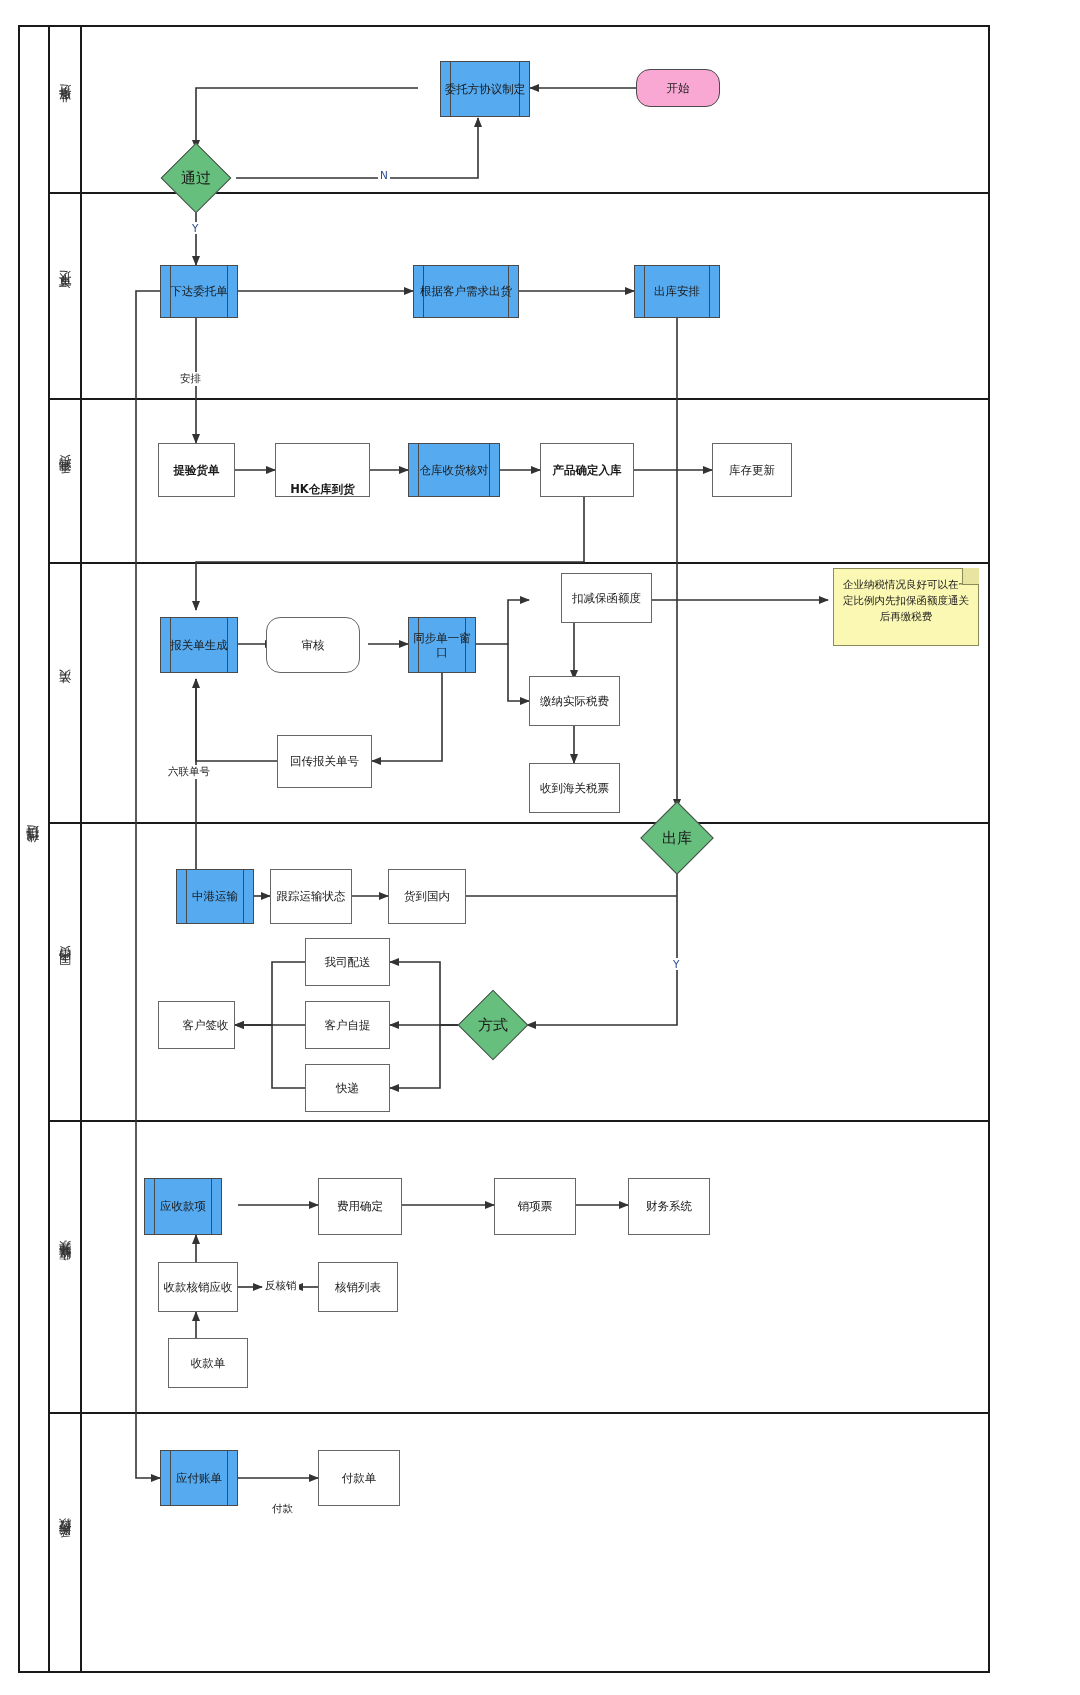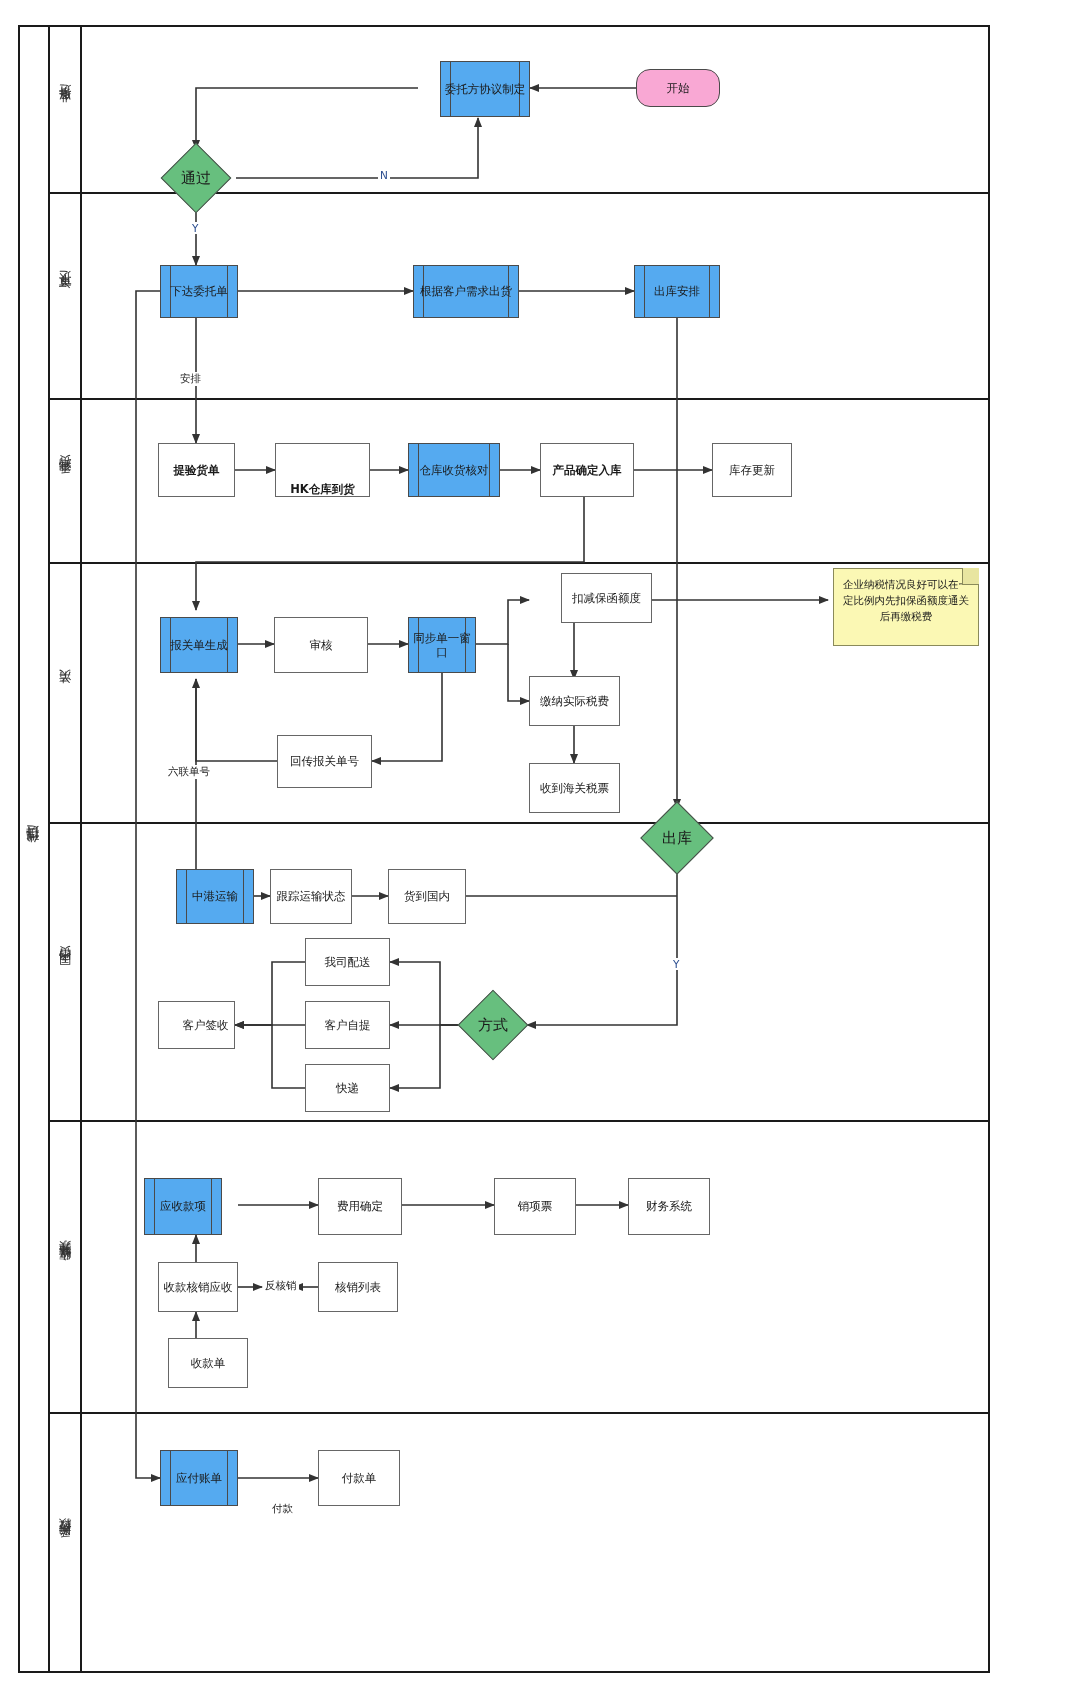--- a/index.html
+++ b/index.html
@@ -218,21 +218,21 @@
   </div>
 
   <div class="node proc" style="left:712px;top:443px;width:80px;height:54px;">
     <span class="lbl">库存更新</span>
   </div>
 
   <div class="node pdef" style="left:160px;top:617px;width:78px;height:56px;">
     <span class="lbl">报关单生成</span>
   </div>
 
-  <div class="node proc" style="left:274px;top:617px;width:94px;height:56px;">
+  <div class="node proc" style="left:266px;top:617px;width:94px;height:56px;border-radius:14px;">
     <span class="lbl">审核</span>
   </div>
 
   <div class="node pdef" style="left:408px;top:617px;width:68px;height:56px;">
     <span class="lbl">同步单一窗口</span>
   </div>
 
   <div class="node proc" style="left:277px;top:735px;width:95px;height:53px;">
     <span class="lbl">回传报关单号</span>
   </div>

